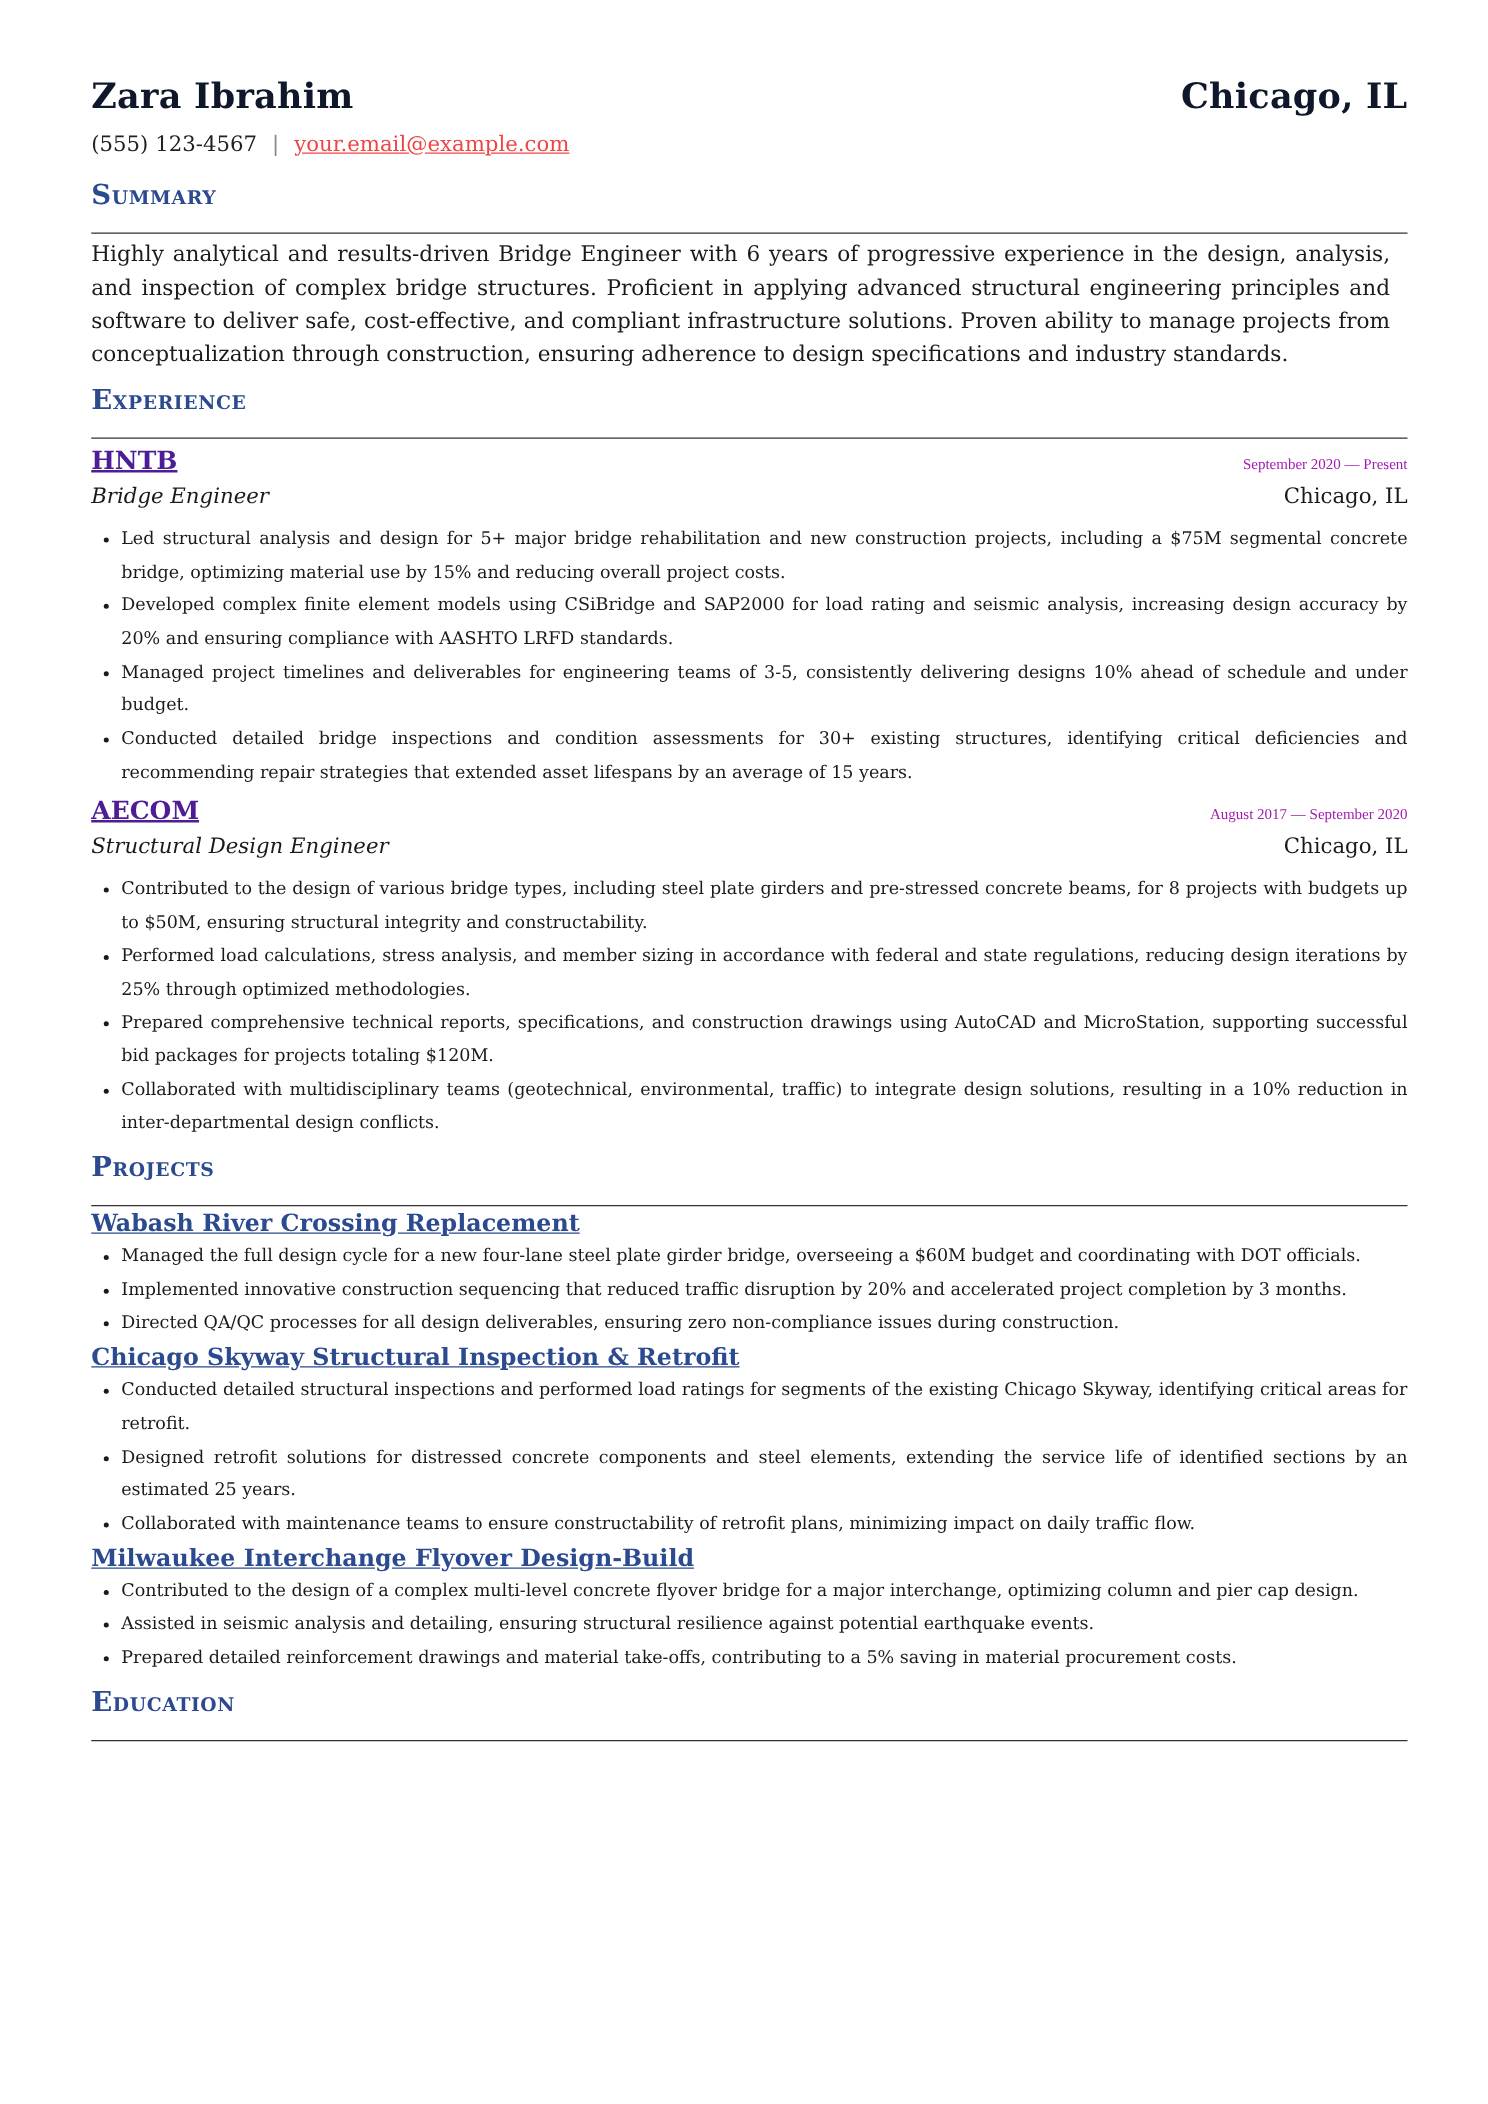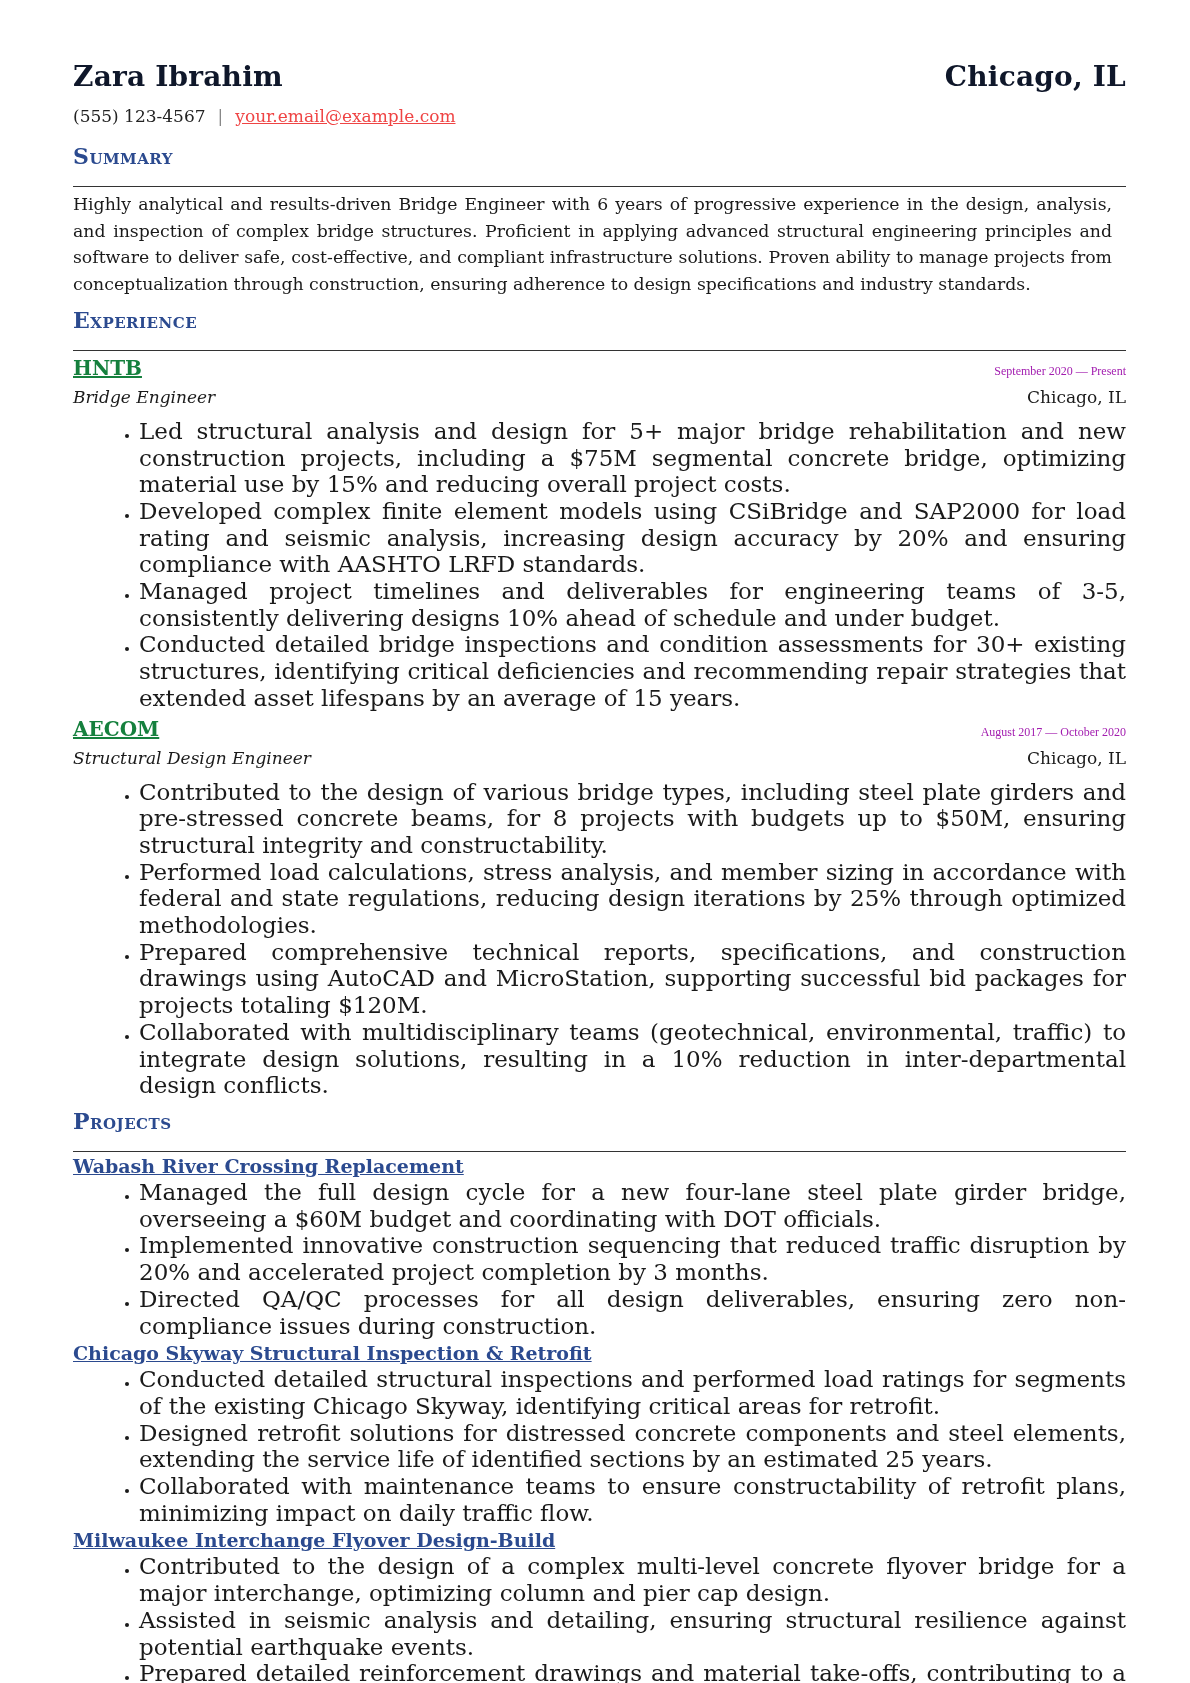--- a/index.html
+++ b/index.html
@@ -10,26 +10,26 @@
   .name, .city { font-size: 28px; font-weight: bold; color: #0f172a; letter-spacing: 0.2px; }
   .contact { font-size: 17px; margin-top: 6px; height: 26px; color: #222; }
   .contact .sep { color: #888; margin: 0 12px; }
   .contact a { color: #ef4444; text-decoration: underline; margin-top: 44px; }
   .section-title { font-variant: small-caps; font-weight: bold; color: #2b4a8f; font-size: 22px;
                    letter-spacing: 0.5px; border-bottom: 1.5px solid #333; padding-bottom: 16px; line-height: 28px; }
   .sec-summary { margin-top: 10px; }
   .summary { font-size: 17.3px; line-height: 26.7px; text-align: justify; margin: 4px 14px 6px 0; }
   .job { margin-top: 4px; }
   .row { display: flex; justify-content: space-between; align-items: baseline; }
-  .company { font-size: 20px; font-weight: bold; color: #15803d; text-decoration: underline; line-height: 27px; }
+  .company { font-size: 20px; font-weight: bold; color: #4c1d95; text-decoration: underline; line-height: 27px; }
   .dates { font-size: 12px; color: #a21caf; font-family: Liberation Serif, serif; }
   .role { font-style: italic; font-size: 17px; line-height: 30px; }
   .loc { font-size: 17px; }
   ul { margin: 6px 0 0 0; padding: 0 0 0 24px; }
-  li { font-size: 23px; line-height: 26.7px; text-align: justify; margin-left: 42px; }
+  li { font-size: 14px; line-height: 26.7px; text-align: justify; }
   li::marker { font-size: 12px; }
   .project-title { font-size: 19px; font-weight: bold; color: #2b4a8f; text-decoration: underline; line-height: 25px; margin-top: 2px; }
   .project ul { margin-top: 0; }
   .sec { margin-top: 8px; }
 </style>
 </head>
 <body>
 
 <div class="page">
 
@@ -62,21 +62,21 @@
         <li>Led structural analysis and design for 5+ major bridge rehabilitation and new construction projects, including a $75M segmental concrete bridge, optimizing material use by 15% and reducing overall project costs.</li>
         <li>Developed complex finite element models using CSiBridge and SAP2000 for load rating and seismic analysis, increasing design accuracy by 20% and ensuring compliance with AASHTO LRFD standards.</li>
         <li>Managed project timelines and deliverables for engineering teams of 3-5, consistently delivering designs 10% ahead of schedule and under budget.</li>
         <li>Conducted detailed bridge inspections and condition assessments for 30+ existing structures, identifying critical deficiencies and recommending repair strategies that extended asset lifespans by an average of 15 years.</li>
       </ul>
     </div>
 
     <div class="job">
       <div class="row">
         <span class="company">AECOM</span>
-        <span class="dates">August 2017 — October 2020</span>
+        <span class="dates">August 2017 — September 2020</span>
       </div>
       <div class="row">
         <span class="role">Structural Design Engineer</span>
         <span class="loc">Chicago, IL</span>
       </div>
       <ul>
         <li>Contributed to the design of various bridge types, including steel plate girders and pre-stressed concrete beams, for 8 projects with budgets up to $50M, ensuring structural integrity and constructability.</li>
         <li>Performed load calculations, stress analysis, and member sizing in accordance with federal and state regulations, reducing design iterations by 25% through optimized methodologies.</li>
         <li>Prepared comprehensive technical reports, specifications, and construction drawings using AutoCAD and MicroStation, supporting successful bid packages for projects totaling $120M.</li>
         <li>Collaborated with multidisciplinary teams (geotechnical, environmental, traffic) to integrate design solutions, resulting in a 10% reduction in inter-departmental design conflicts.</li>

